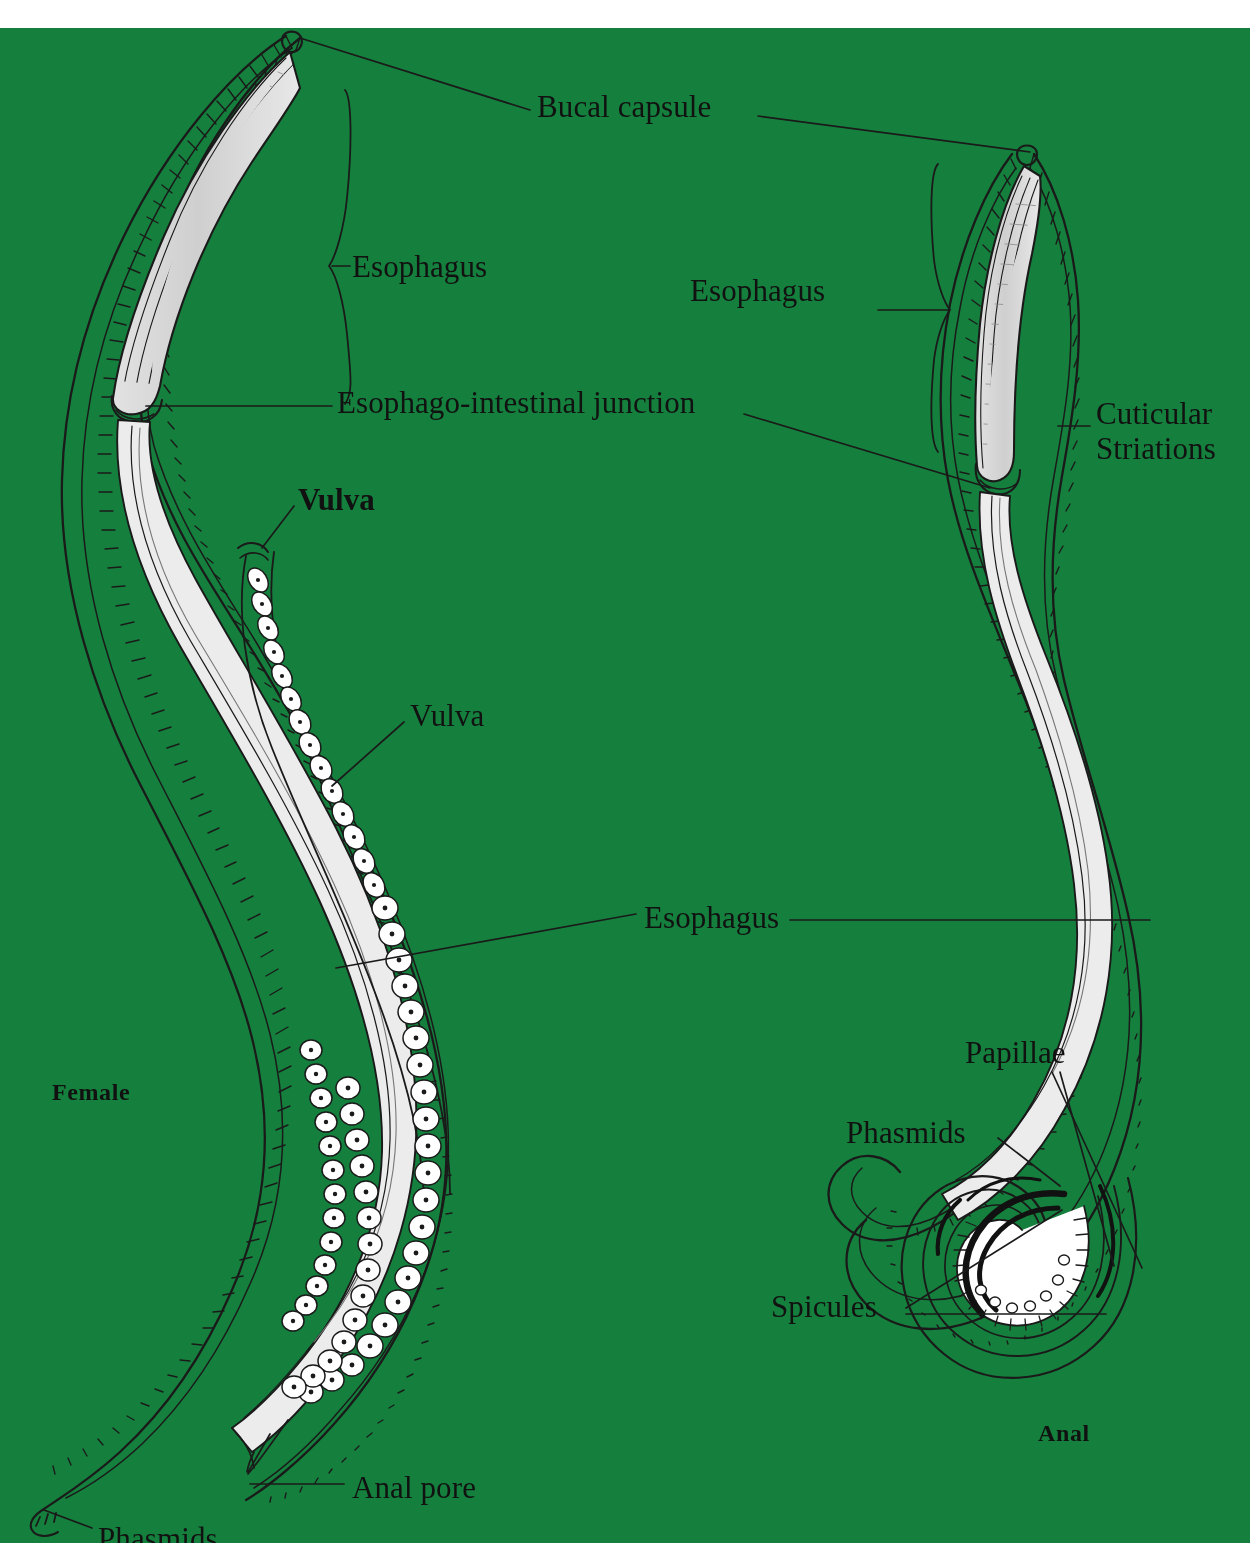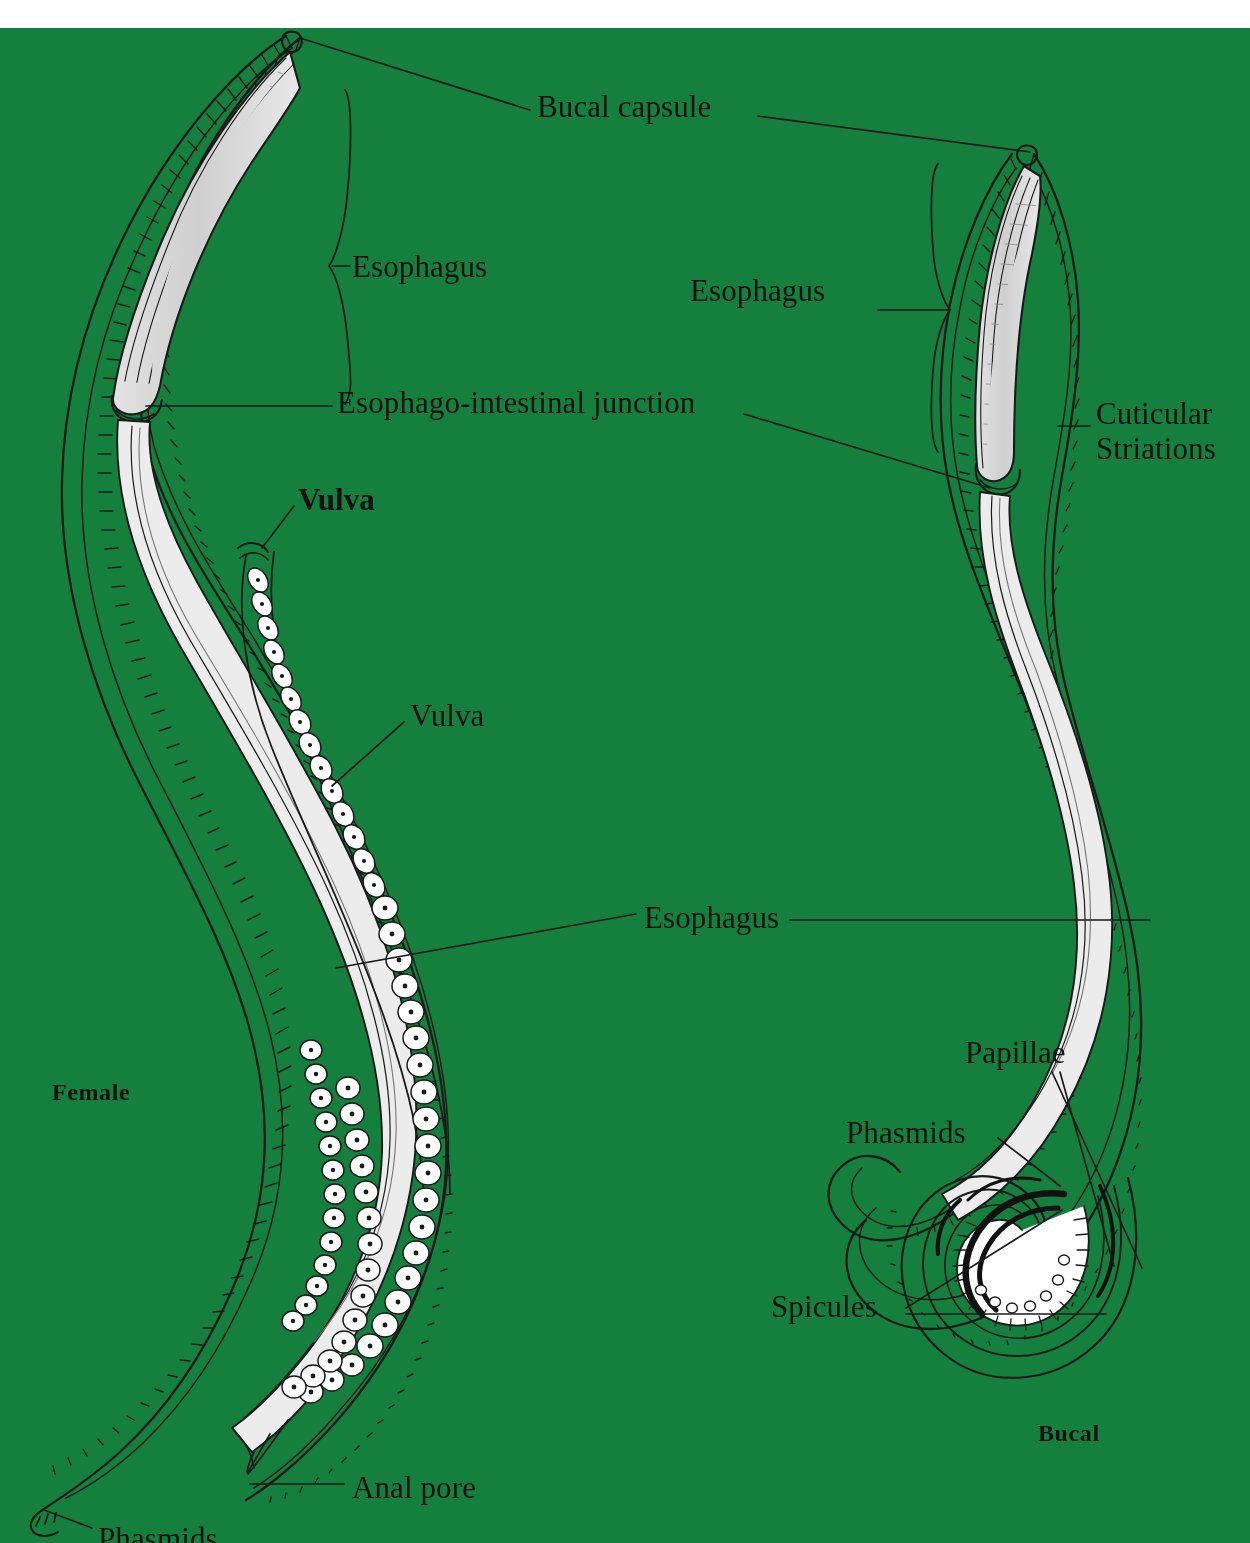--- a/index.html
+++ b/index.html
@@ -573,15 +573,15 @@
 <div class="lbl" style="left:298px;top:455px;font-weight:bold;">Vulva</div>
 <div class="lbl" style="left:410px;top:671px;">Vulva</div>
 <div class="lbl" style="left:644px;top:873px;">Esophagus</div>
 <div class="lbl" style="left:965px;top:1008px;">Papillae</div>
 <div class="lbl" style="left:846px;top:1088px;">Phasmids</div>
 <div class="lbl" style="left:771px;top:1262px;">Spicules</div>
 <div class="lbl" style="left:352px;top:1443px;">Anal pore</div>
 <div class="lbl" style="left:98px;top:1494px;">Phasmids</div>
 
 <div class="lbl bold" style="left:52px;top:1052px;">Female</div>
-<div class="lbl bold" style="left:1038px;top:1393px;">Bucal</div>
+<div class="lbl bold" style="left:1038px;top:1393px;">Anal</div>
 
 </div>
 
 </body></html>

